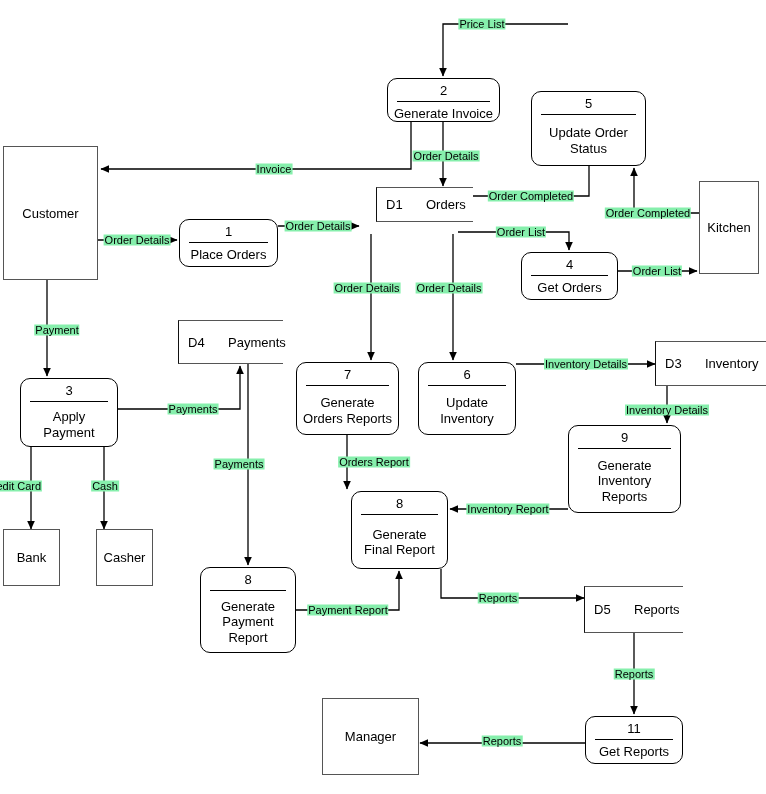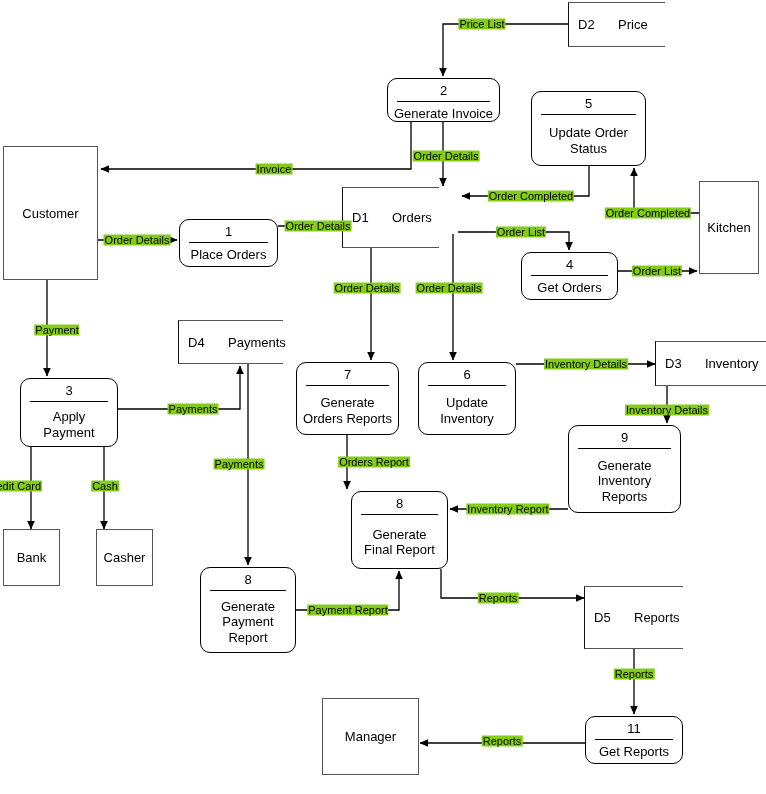--- a/index.html
+++ b/index.html
@@ -90,21 +90,21 @@
     flex: none;
   }
   .store .sname {
     padding-left: 6px;
   }
   
   .flabel {
     position: absolute;
     font-size: 11px;
     color: #000;
-    background: #84cc16;
+    background: #86efac;
     line-height: 1;
     white-space: nowrap;
     padding: 0 1px;
   }
   .flabel.c { transform: translate(-50%, -50%); }
 </style>
 </head>
 <body>
 
 <div id="canvas">
@@ -160,41 +160,37 @@
       <path d="M296,610 L399,610 L399,571" marker-end="url(#ah)"></path>
 
       <path d="M441,569 L441,598 L584,598" marker-end="url(#ah)"></path>
 
       <path d="M634,633 L634,714" marker-end="url(#ah)"></path>
 
       <path d="M585,743 L420,743" marker-end="url(#ah)"></path>
     </g>
   </svg>
 
-  <div class="store" style="left:568px; top:2px; width:97px; height:45px;">
-    <span class="sid">D2</span>
-    <span class="sname">Price</span>
-  </div>
-
-  <div class="store" style="left:342px; top:187px; width:97px; height:61px;">
+
+  <div class="store" style="left:376px; top:187px; width:97px; height:35px;">
     <span class="sid">D1</span>
     <span class="sname">Orders</span>
   </div>
 
   <div class="store" style="left:178px; top:320px; width:105px; height:44px;">
     <span class="sid">D4</span>
     <span class="sname">Payments</span>
   </div>
 
   <div class="store" style="left:655px; top:341px; width:111px; height:45px;">
     <span class="sid">D3</span>
     <span class="sname">Inventory</span>
   </div>
 
-  <div class="store" style="left:584px; top:586px; width:99px; height:63px;">
+  <div class="store" style="left:584px; top:586px; width:99px; height:47px;">
     <span class="sid">D5</span>
     <span class="sname">Reports</span>
   </div>
 
   <div class="entity" style="left:3px; top:146px; width:95px; height:134px;">
     <span>Customer</span>
   </div>
 
   <div class="entity" style="left:3px; top:529px; width:57px; height:57px;">
     <span>Bank</span>

